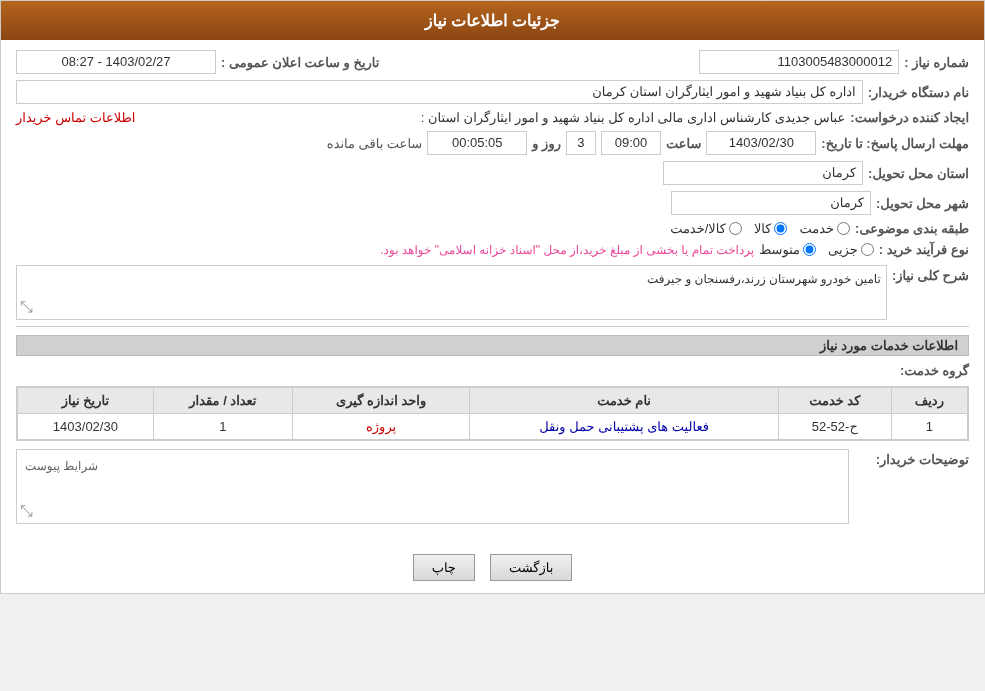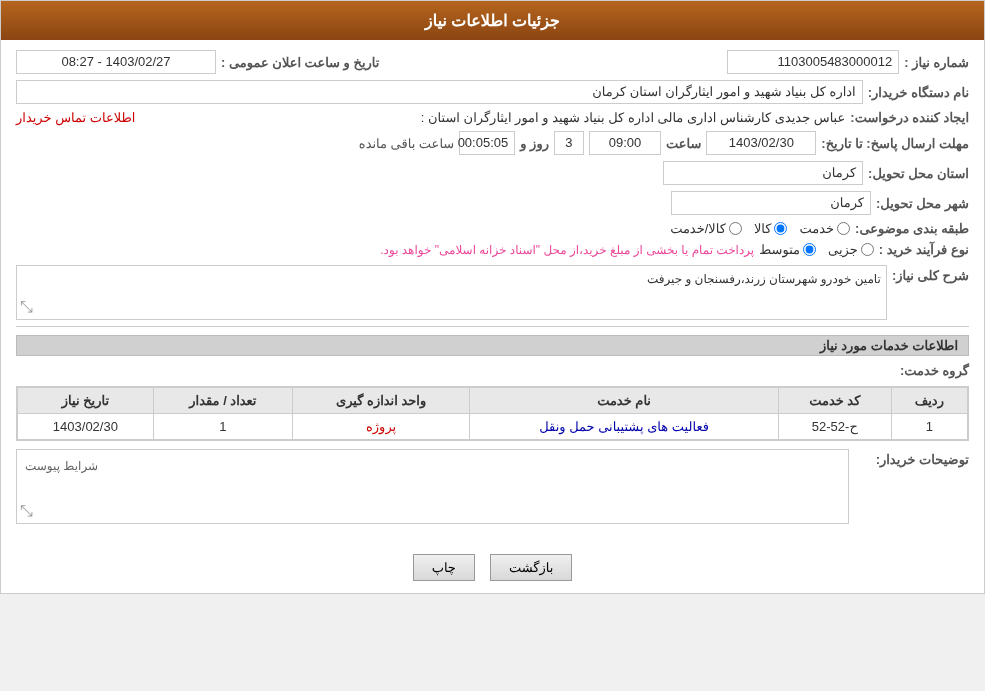--- a/index.html
+++ b/index.html
@@ -138,45 +138,45 @@
 <div class="page-container">
 
   <div class="page-header">
     <span>جزئیات اطلاعات نیاز</span>
   </div>
 
   <div class="content-area">
 
     <div class="info-row">
       <span class="colon-label">شماره نیاز :</span>
-      <div class="bordered-input" style="width:172px;">1103005483000012</div>
+      <div class="bordered-input" style="width:200px;">1103005483000012</div>
       <span style="flex:1;"></span>
       <span class="colon-label">تاریخ و ساعت اعلان عمومی :</span>
       <div class="bordered-input" style="width:200px; text-align:center;">1403/02/27 - 08:27</div>
     </div>
 
     <div class="info-row">
       <span class="colon-label">نام دستگاه خریدار:</span>
       <div class="bordered-input input-box-full" style="flex:1;">اداره کل بنیاد شهید و امور ایثارگران استان کرمان</div>
     </div>
 
     <div class="info-row">
       <span class="colon-label">ایجاد کننده درخواست:</span>
       <span style="flex:1; color:#333;">عباس جدیدی کارشناس اداری مالی اداره کل بنیاد شهید و امور ایثارگران استان :</span>
       <a class="contact-link">اطلاعات تماس خریدار</a>
     </div>
 
     <div class="info-row">
       <span class="colon-label">مهلت ارسال پاسخ: تا تاریخ:</span>
       <div class="bordered-input" style="width:110px; text-align:center;">1403/02/30</div>
       <span class="colon-label">ساعت</span>
-      <div class="bordered-input" style="width:72px; text-align:center;">09:00</div>
+      <div class="bordered-input" style="width:60px; text-align:center;">09:00</div>
       <div class="bordered-input" style="width:30px; text-align:center;">3</div>
       <span class="colon-label">روز و</span>
-      <div class="bordered-input" style="width:56px; text-align:center;">00:05:05</div>
+      <div class="bordered-input" style="width:100px; text-align:center;">00:05:05</div>
       <span style="color:#555;">ساعت باقی مانده</span>
     </div>
 
     <div class="info-row">
       <span class="colon-label">استان محل تحویل:</span>
       <div class="bordered-input" style="width:200px;">کرمان</div>
     </div>
 
     <div class="info-row">
       <span class="colon-label">شهر محل تحویل:</span>

